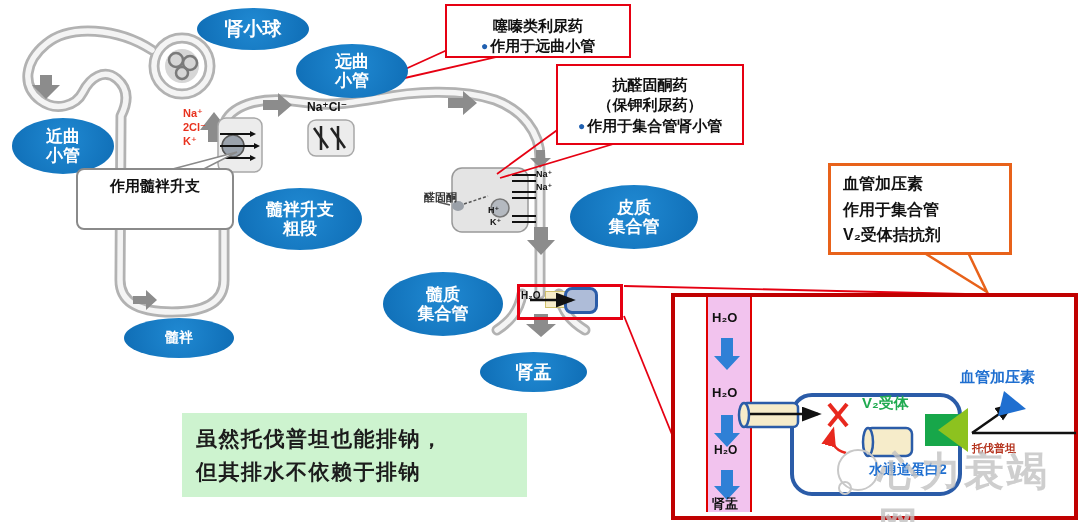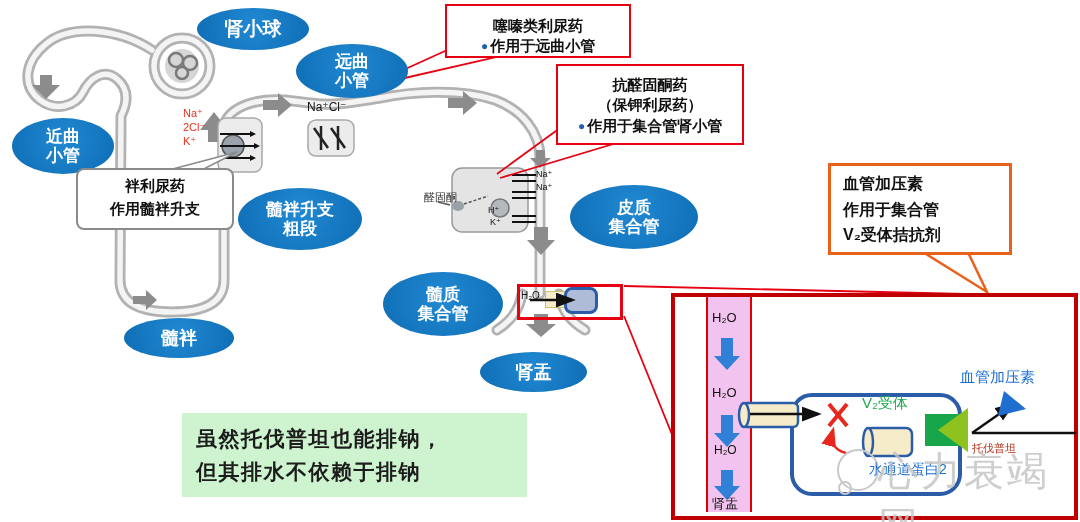--- a/index.html
+++ b/index.html
@@ -8,21 +8,21 @@
   svg{position:absolute;left:0;top:0;}
   #base{z-index:1;} #over{z-index:3;pointer-events:none;}
   .t-out{fill:none;stroke:#b2b2b2;stroke-width:11;stroke-linecap:round;stroke-linejoin:round;}
   .t-in{fill:none;stroke:#f4f4f4;stroke-width:5.5;stroke-linecap:round;stroke-linejoin:round;}
   .oval{position:absolute;z-index:2;border-radius:50%;
         background:radial-gradient(circle at 50% 38%,#2089d2,#0e6cb4);
         color:#fff;font-weight:bold;display:flex;align-items:center;justify-content:center;
         text-align:center;white-space:pre-line;line-height:1.12;}
   .redbox{position:absolute;z-index:2;background:#fff;border:2.5px solid #e60012;
           text-align:center;color:#111;font-weight:bold;}
-  .lbl{position:absolute;z-index:4;font-weight:normal;white-space:pre-line;}
+  .lbl{position:absolute;z-index:4;font-weight:bold;white-space:pre-line;}
   .callout-line{line-height:1.35;}
   .bullet{color:#2060b0;font-size:12px;vertical-align:1px;margin-right:2px;}
 </style>
 </head>
 <body>
 
 <div id="stage">
 
   <svg id="base" width="1080" height="522" viewBox="0 0 1080 522">
     <defs>
@@ -108,40 +108,39 @@
     </g>
   </svg>
 
   <div class="oval" style="left:197px;top:8px;width:112px;height:42px;font-size:19px;text-align:right;">肾小球</div>
   <div class="oval" style="left:296px;top:44px;width:112px;height:54px;font-size:17px;">远曲
 小管</div>
   <div class="oval" style="left:12px;top:118px;width:102px;height:56px;font-size:17px;">近曲
 小管</div>
   <div class="oval" style="left:238px;top:188px;width:124px;height:62px;font-size:17px;">髓袢升支
 粗段</div>
-  <div class="oval" style="left:124px;top:318px;width:110px;height:40px;font-size:18px;">髓袢</div>
+  <div class="oval" style="left:124px;top:318px;width:110px;height:40px;font-size:14px;">髓袢</div>
   <div class="oval" style="left:570px;top:185px;width:128px;height:64px;font-size:17px;">皮质
 集合管</div>
   <div class="oval" style="left:383px;top:272px;width:120px;height:64px;font-size:17px;">髓质
 集合管</div>
   <div class="oval" style="left:480px;top:352px;width:107px;height:40px;font-size:18px;">肾盂</div>
 
   <div class="redbox" style="left:445px;top:4px;width:182px;height:40px;font-size:15px;padding-top:10px;">
     <div class="callout-line">噻嗪类利尿药</div>
     <div class="callout-line"><span class="bullet">●</span><span>作用于远曲小管</span></div>
   </div>
 
   <div class="redbox" style="left:556px;top:64px;width:184px;height:68px;font-size:15px;padding-top:9px;">
     <div class="callout-line">抗醛固酮药</div>
     <div class="callout-line">（保钾利尿药）</div>
     <div class="callout-line"><span class="bullet">●</span><span>作用于集合管肾小管</span></div>
   </div>
 
   <div style="position:absolute;z-index:2;left:76px;top:168px;width:154px;height:54px;background:#fff;border:2px solid #8a8a8a;border-radius:8px;text-align:center;font-weight:bold;font-size:15px;color:#111;line-height:1.55;padding-top:4px;">
-    <div>袢利尿药</div>
     <div>作用髓袢升支</div>
   </div>
 
   <div style="position:absolute;z-index:2;left:828px;top:163px;width:166px;height:81px;background:#fff;border:3px solid #e8621a;color:#111;font-weight:bold;font-size:16px;line-height:1.6;padding:5px 0 0 12px;">
     <div>血管加压素</div>
     <div>作用于集合管</div>
     <div>V₂受体拮抗剂</div>
   </div>
 
   <div style="position:absolute;z-index:2;left:182px;top:413px;width:345px;height:84px;background:#cdf3cf;color:#1c1c1c;font-family:'Liberation Serif','DejaVu Serif',serif;font-weight:bold;font-size:21px;line-height:1.55;letter-spacing:1.5px;padding:10px 0 0 14px;white-space:pre-line;box-sizing:border-box;">虽然托伐普坦也能排钠，

